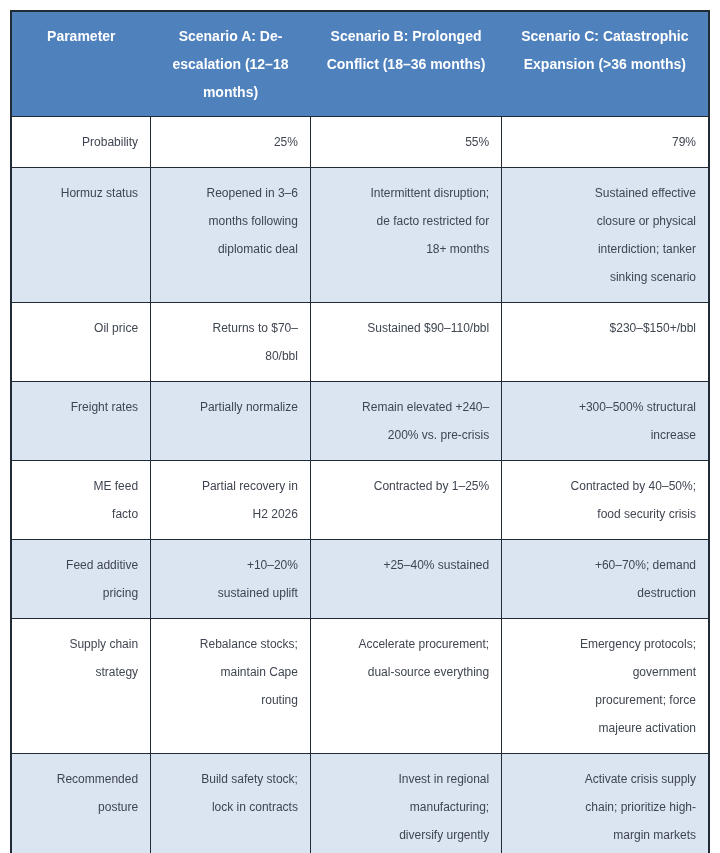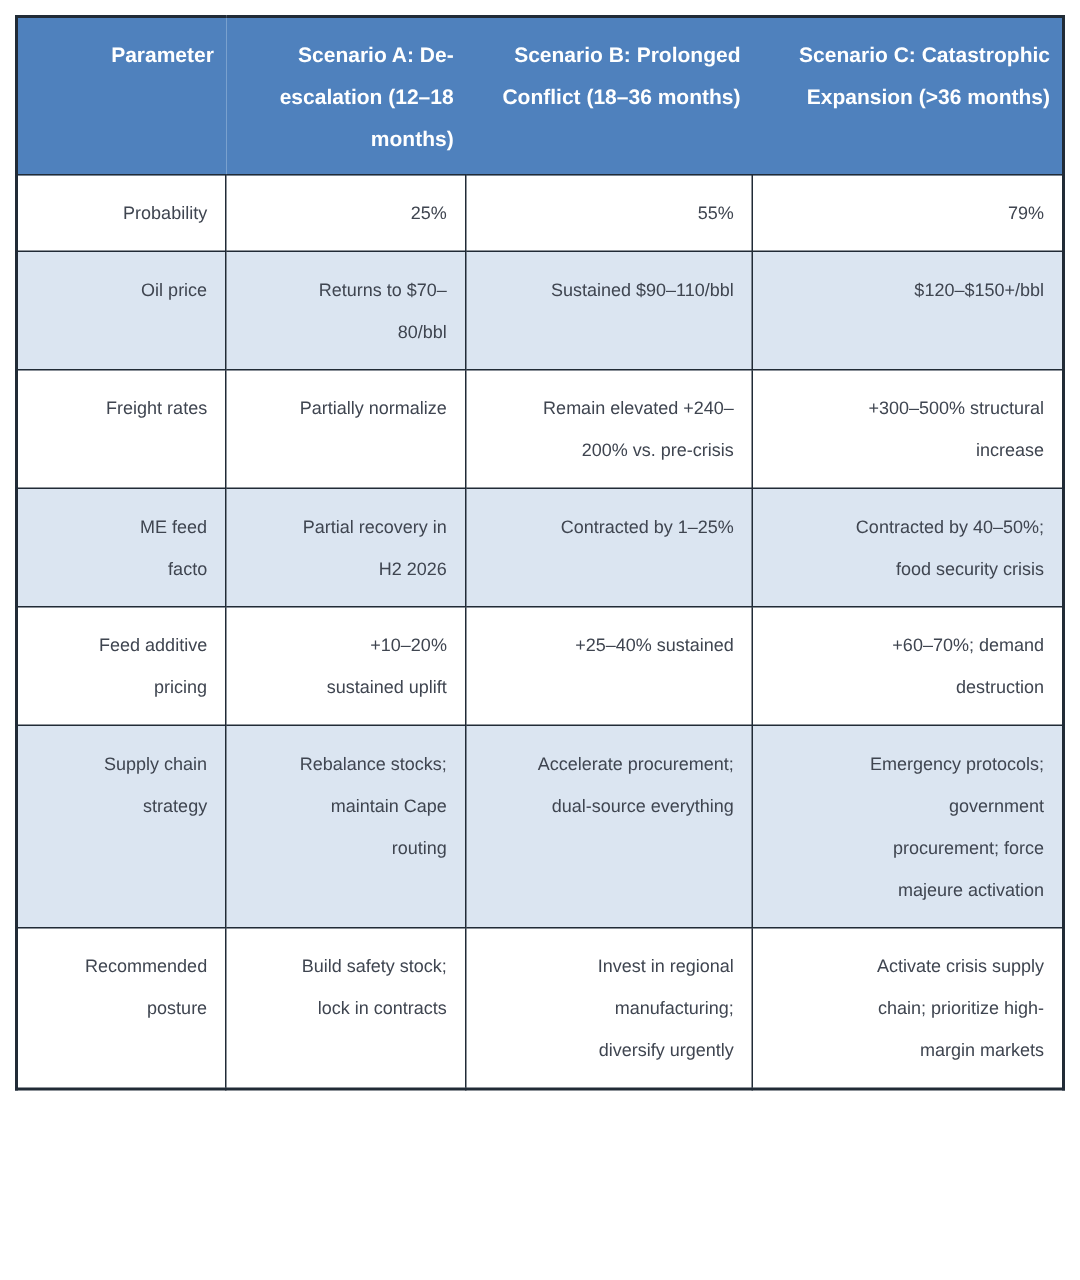--- a/index.html
+++ b/index.html
@@ -31,21 +31,21 @@
   table.scenario-table col.c1 { width: 20%; }
   table.scenario-table col.c2 { width: 22.9%; }
   table.scenario-table col.c3 { width: 27.4%; }
   table.scenario-table col.c4 { width: 29.7%; }
   table.scenario-table th {
     background: var(--header-bg);
     color: var(--header-text);
     font-weight: bold;
     font-size: 14px;
     line-height: 28px;
-    text-align: right;
+    text-align: center;
     vertical-align: top;
     padding: 10px 8px;
     white-space: pre-line;
     border: 0;
   }
   table.scenario-table td {
     border: 1px solid var(--border-color);
     font-size: 12px;
     line-height: 28px;
     color: var(--text-color);
@@ -84,25 +84,38 @@
       </tr>
     </thead>
     <tbody id="table-body">
         <tr>
           <td>Probability</td>
           <td>25%</td>
           <td>55%</td>
           <td>79%</td>
         </tr>
         <tr>
+          <td>Hormuz status</td>
+          <td>Reopened in 3–6
+months following
+diplomatic deal</td>
+          <td>Intermittent disruption;
+de facto restricted for
+18+ months</td>
+          <td>Sustained effective
+closure or physical
+interdiction; tanker
+sinking scenario</td>
+        </tr>
+        <tr>
           <td>Oil price</td>
           <td>Returns to $70–
 80/bbl</td>
           <td>Sustained $90–110/bbl</td>
-          <td>$120–$150+/bbl</td>
+          <td>$230–$150+/bbl</td>
         </tr>
         <tr>
           <td>Freight rates</td>
           <td>Partially normalize</td>
           <td>Remain elevated +240–
 200% vs. pre-crisis</td>
           <td>+300–500% structural
 increase</td>
         </tr>
         <tr>

